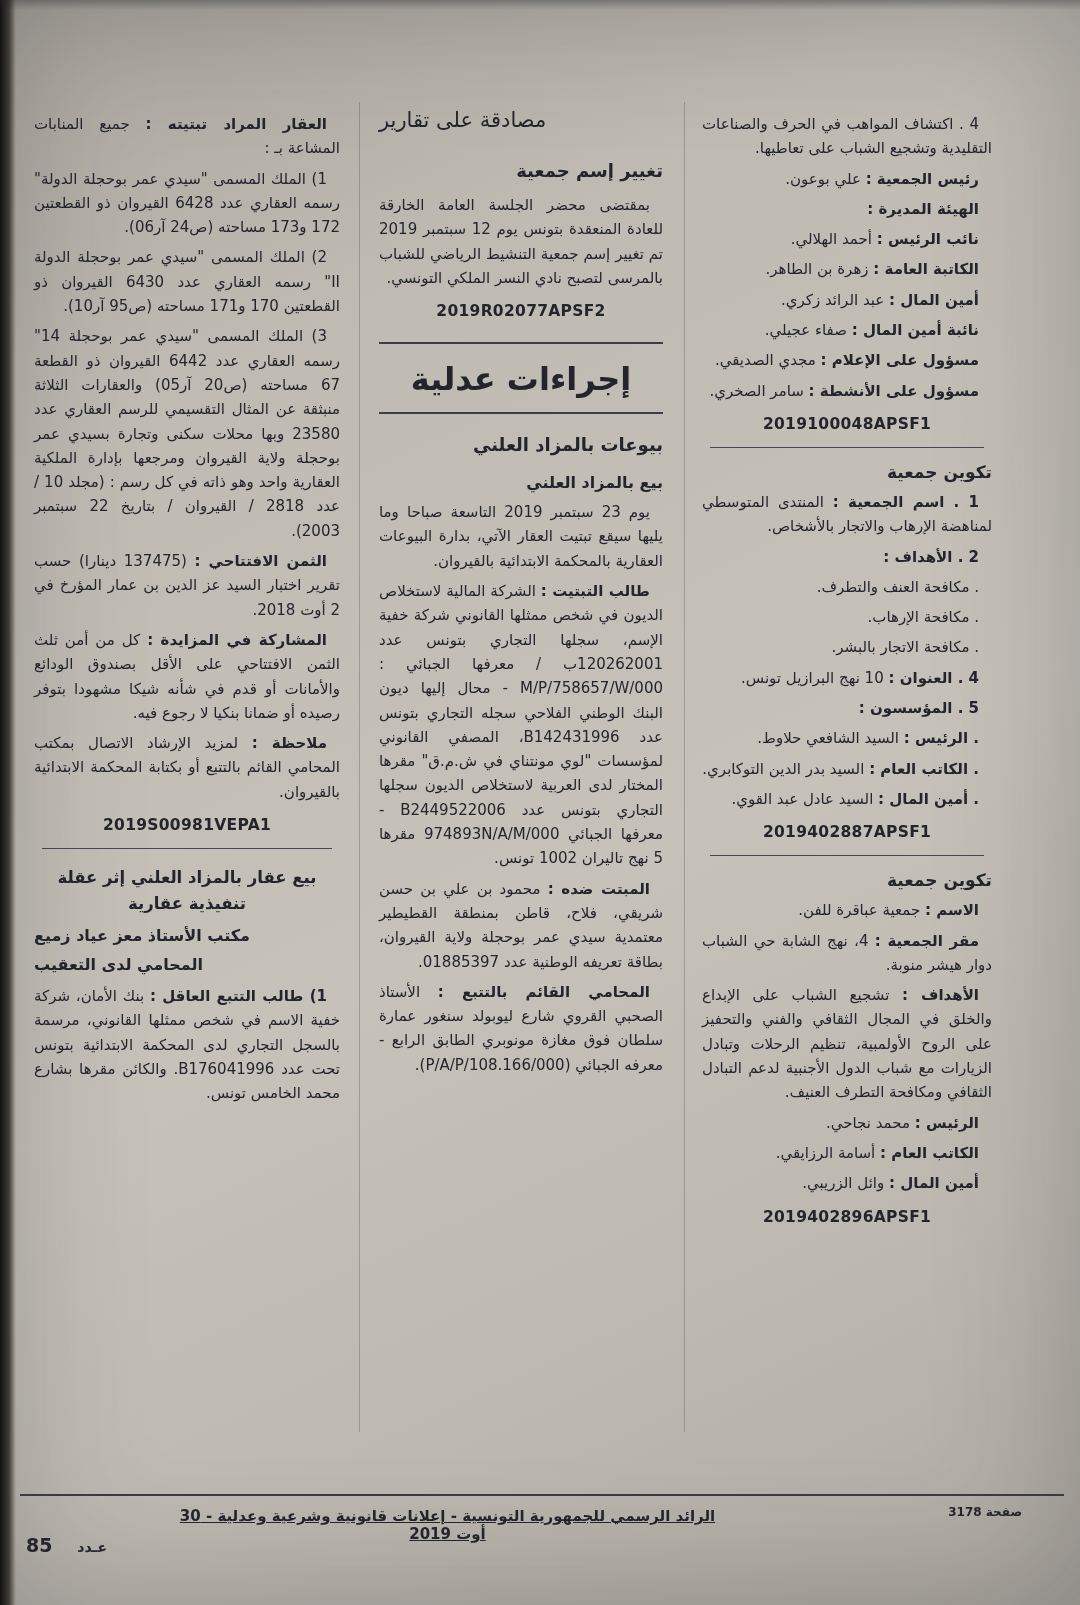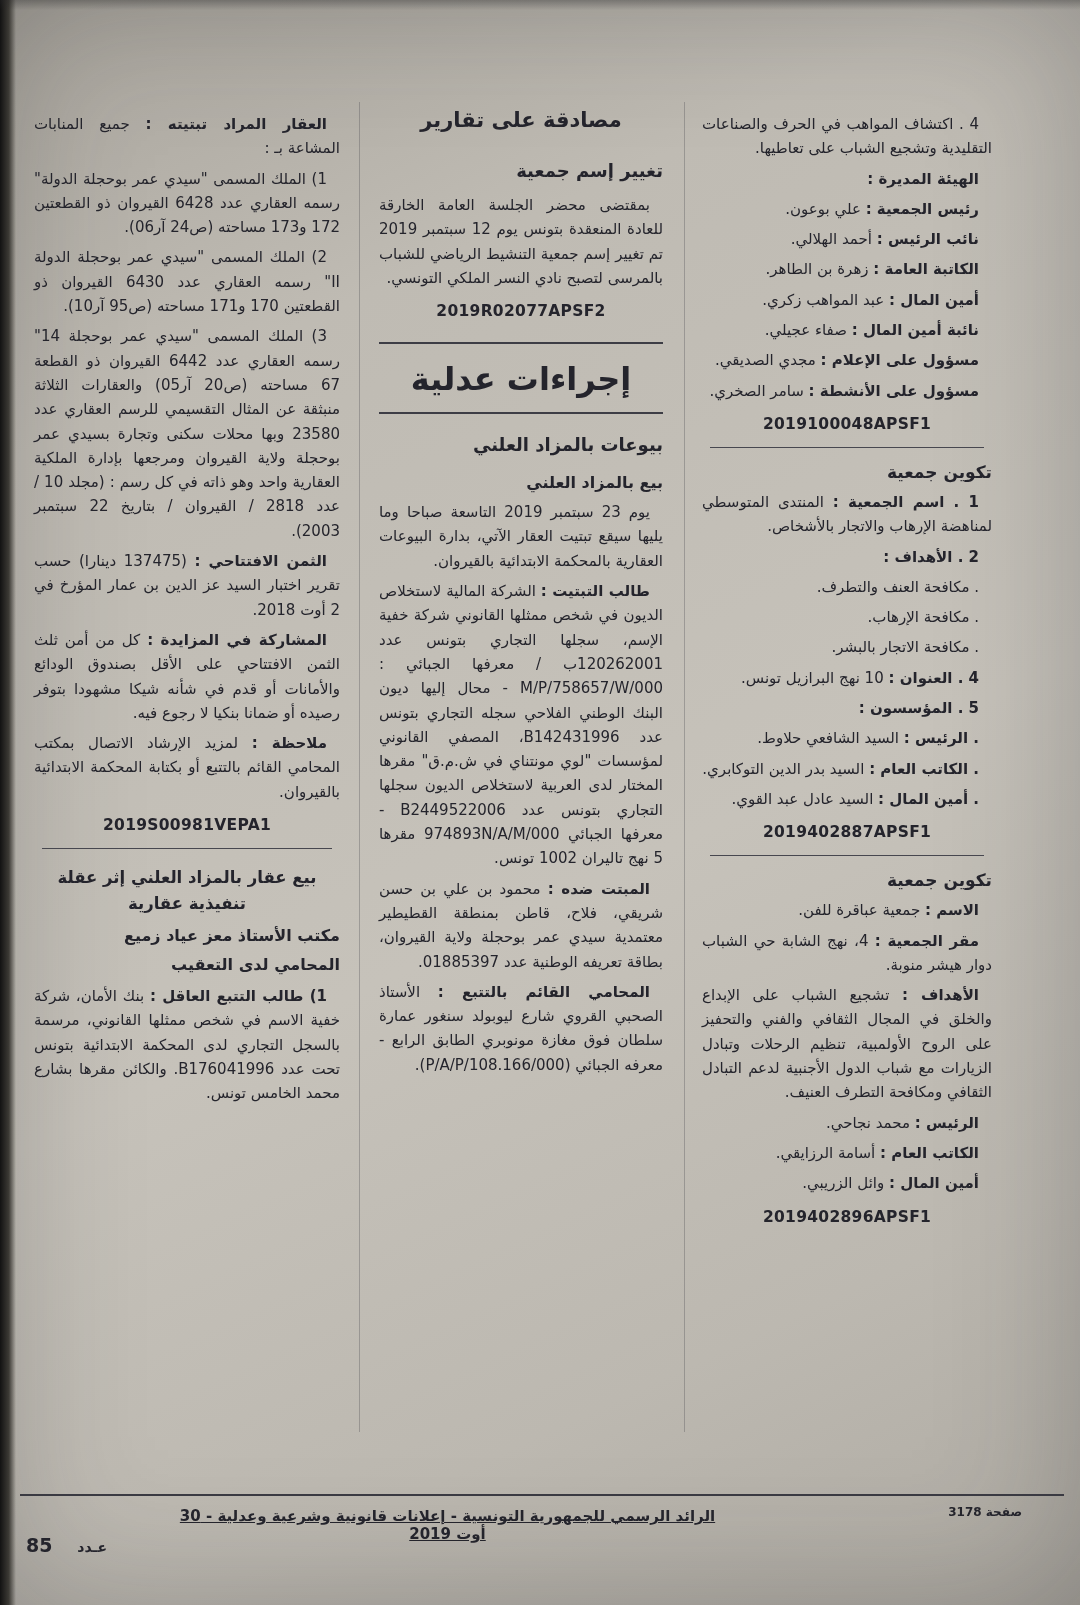--- a/index.html
+++ b/index.html
@@ -20,51 +20,51 @@
   .columns{position:absolute;top:106px;right:88px;left:34px;display:flex;justify-content:space-between;}
   .col{display:block;}
   .col-right{width:290px;}
   .col-middle{width:284px;}
   .col-left{width:306px;}
   .p{margin:6px 0;font-size:15px;line-height:1.62;text-align:justify;text-indent:13px;}
   .lead{font-weight:bold;}
   .ref{margin:12px 0 10px;text-align:center;direction:ltr;font-weight:600;font-size:15.5px;letter-spacing:.3px;}
   .hr{border:none;border-top:1.5px solid #47474f;margin:14px 8px;}
   .h{font-size:17px;font-weight:bold;margin:14px 0 8px;}
-  .h1{font-size:21px;font-weight:bold;text-align:center;margin:2px 0 28px;}
+  .h1{font-size:21px;font-weight:normal;text-align:left;margin:2px 0 28px;}
   .h2{font-size:18px;font-weight:bold;text-align:right;margin:20px 0 12px;}
   .h3{font-size:16px;font-weight:bold;margin:18px 0 8px;}
   .banner{font-size:32px;font-weight:bold;text-align:center;padding:16px 0 14px;margin:22px 0 8px;
     border-top:2px solid #3d3d45;border-bottom:2px solid #3d3d45;letter-spacing:0;}
   .hc{font-size:16.5px;font-weight:bold;text-align:center;margin:16px 0 8px;line-height:1.55;}
-  .hc2{font-size:16px;font-weight:bold;text-align:right;margin:10px 0;}
+  .hc2{font-size:16px;font-weight:bold;text-align:left;margin:10px 0;}
   .footer-rule{position:absolute;left:20px;right:16px;top:1494px;border-top:2px solid #3a3a42;}
   .footer-page{position:absolute;top:1505px;right:58px;font-size:12px;font-weight:bold;}
   .footer-center{position:absolute;top:1507px;left:165px;width:565px;text-align:center;font-size:15px;font-weight:600;text-decoration:underline;}
   .issue{position:absolute;top:1534px;left:26px;font-size:14px;font-weight:bold;}
   .issue .num{font-size:19px;margin-right:20px;}
 </style>
 </head>
 <body>
 
 <div class="page">
   <div class="edge-left"></div>
   <div class="edge-top"></div>
   <div class="vrule vrule-a"></div>
   <div class="vrule vrule-b"></div>
 
   <div class="columns">
 
     <section class="col col-right">
       <p class="p"><span>4 . اكتشاف المواهب في الحرف والصناعات التقليدية وتشجيع الشباب على تعاطيها.</span></p>
+      <p class="p"><b class="lead">رئيس الجمعية :</b><span> علي بوعون.</span></p>
       <p class="p"><b class="lead">الهيئة المديرة :</b><span></span></p>
-      <p class="p"><b class="lead">رئيس الجمعية :</b><span> علي بوعون.</span></p>
       <p class="p"><b class="lead">نائب الرئيس :</b><span> أحمد الهلالي.</span></p>
       <p class="p"><b class="lead">الكاتبة العامة :</b><span> زهرة بن الطاهر.</span></p>
-      <p class="p"><b class="lead">أمين المال :</b><span> عبد المواهب زكري.</span></p>
+      <p class="p"><b class="lead">أمين المال :</b><span> عبد الرائد زكري.</span></p>
       <p class="p"><b class="lead">نائبة أمين المال :</b><span> صفاء عجيلي.</span></p>
       <p class="p"><b class="lead">مسؤول على الإعلام :</b><span> مجدي الصديقي.</span></p>
       <p class="p"><b class="lead">مسؤول على الأنشطة :</b><span> سامر الصخري.</span></p>
       <div class="ref">2019100048APSF1</div>
       <div class="hr"></div>
       <h3 class="h">تكوين جمعية</h3>
       <p class="p"><b class="lead">1 . اسم الجمعية :</b><span> المنتدى المتوسطي لمناهضة الإرهاب والاتجار بالأشخاص.</span></p>
       <p class="p"><b class="lead">2 . الأهداف :</b><span></span></p>
       <p class="p"><span>. مكافحة العنف والتطرف.</span></p>
       <p class="p"><span>. مكافحة الإرهاب.</span></p>

